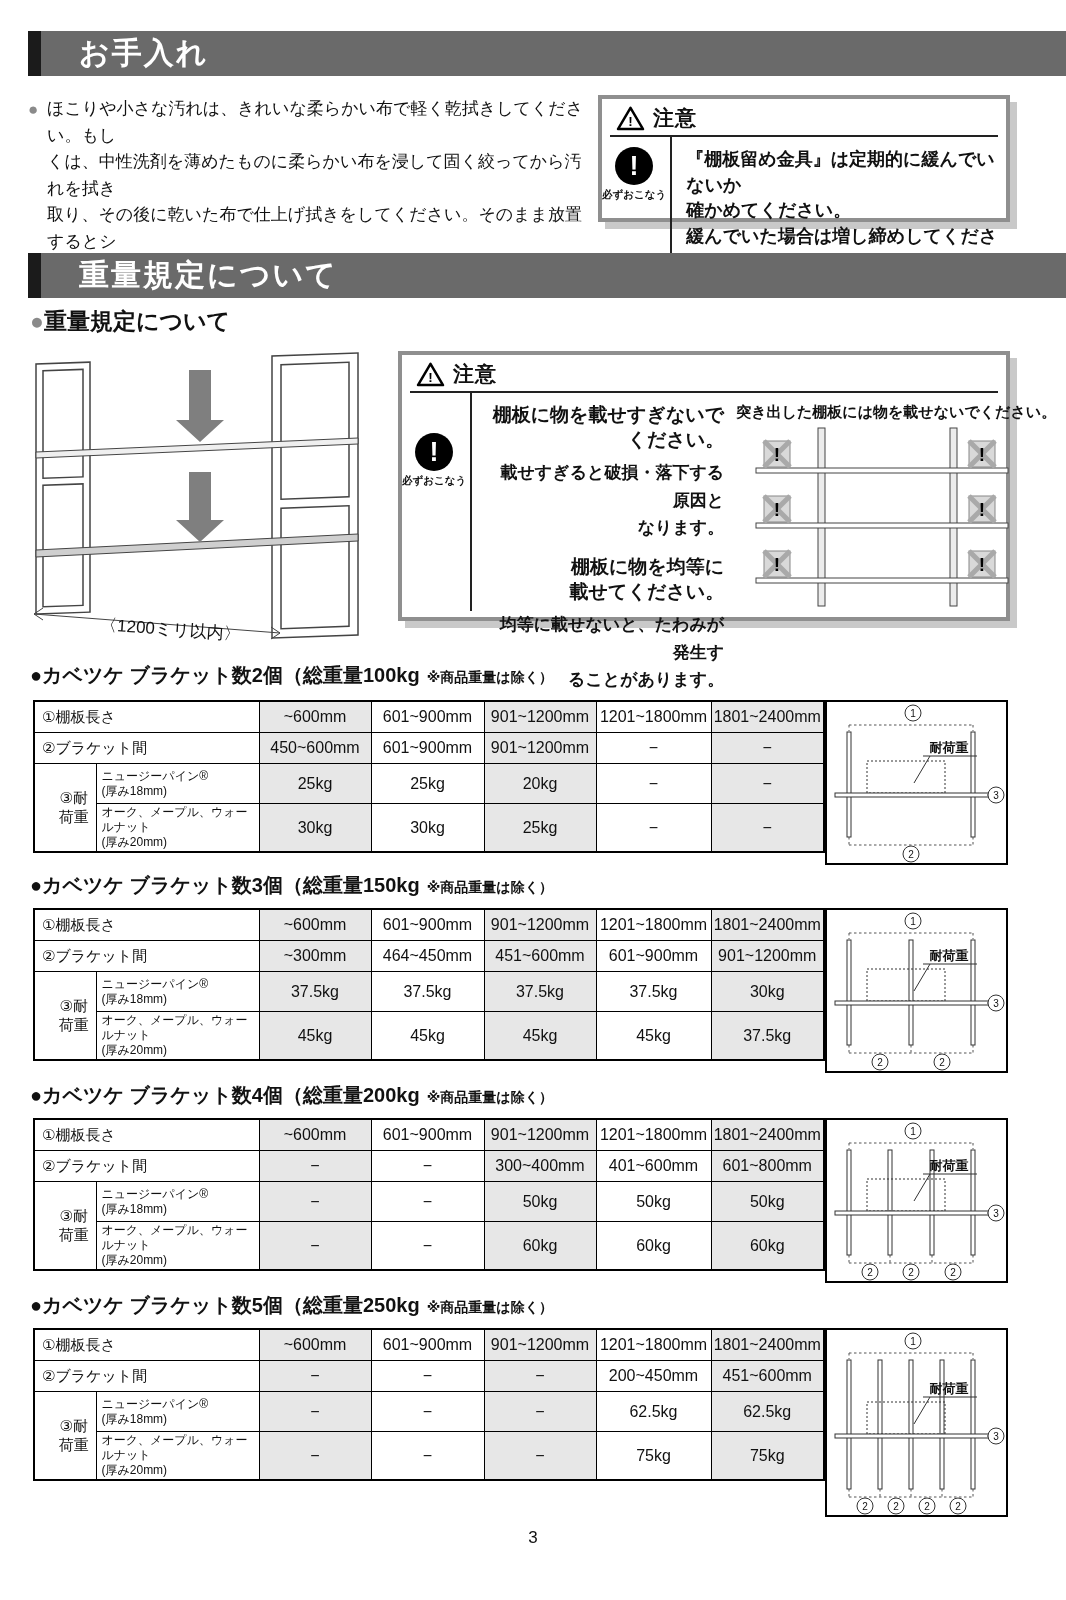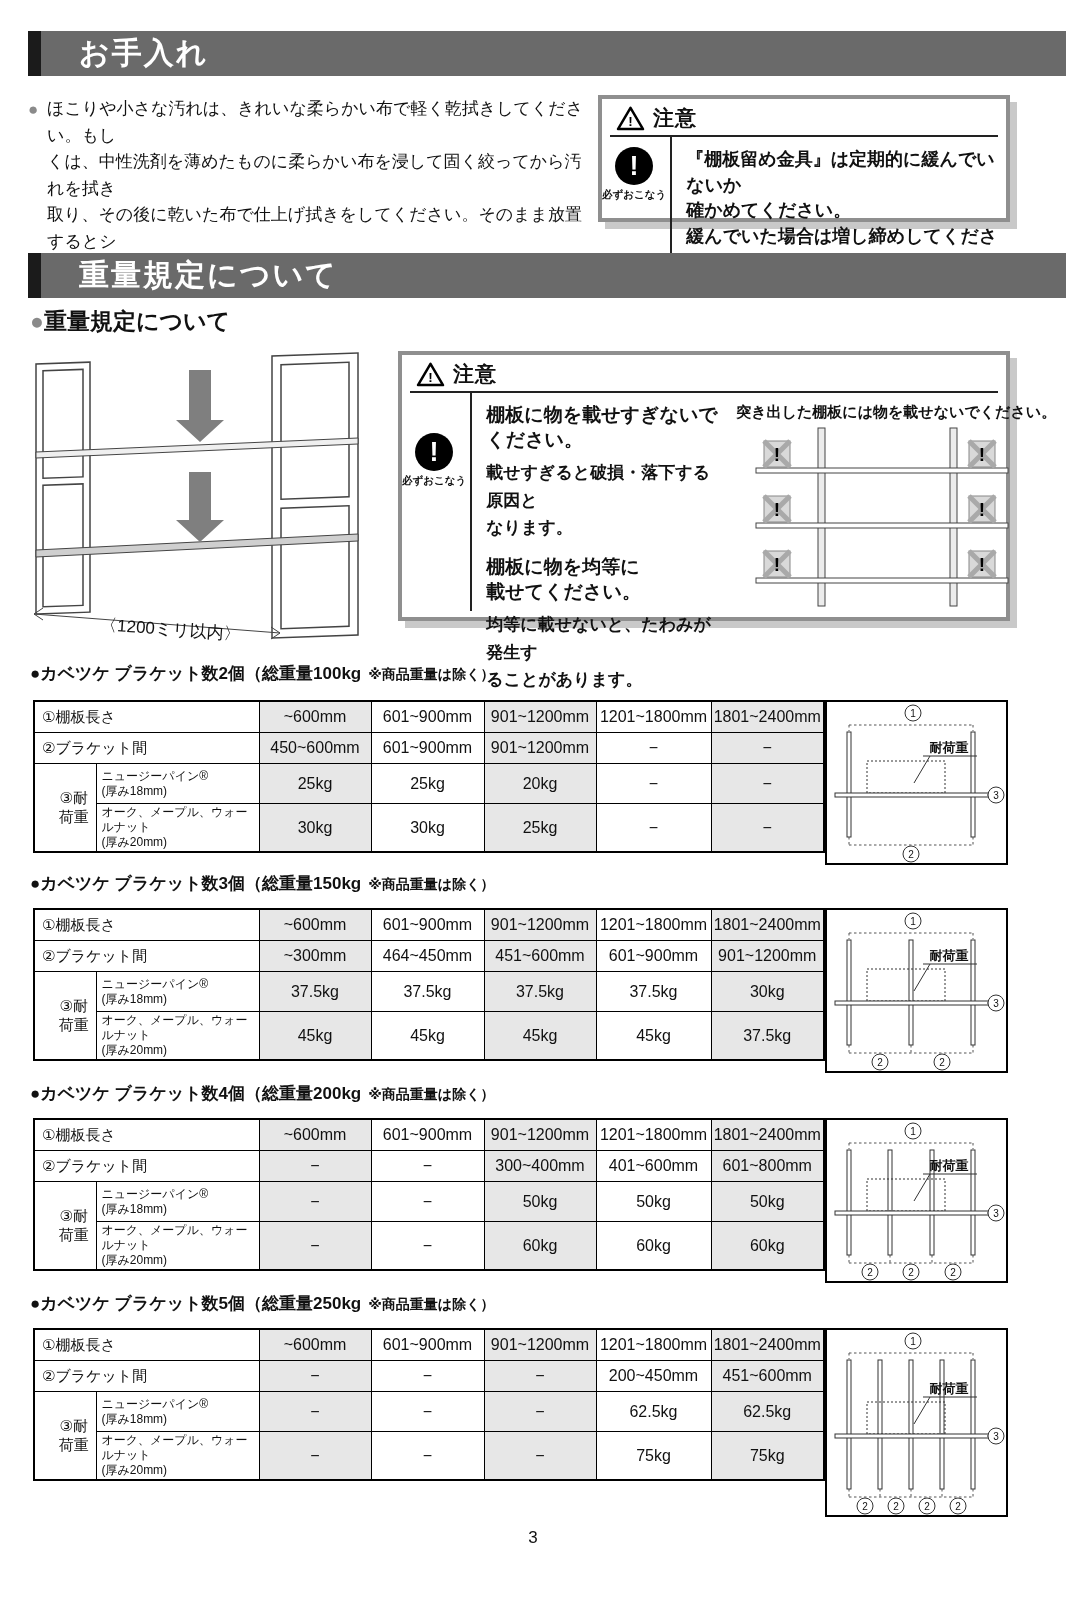--- a/index.html
+++ b/index.html
@@ -17,33 +17,33 @@
   .caution{position:absolute;background:#fff;border:4px solid #8f8f8f;box-shadow:7px 7px 0 #c9c9c9;box-sizing:border-box;}
   .c-head{display:flex;align-items:center;gap:8px;padding:5px 0 3px 14px;}
   .c-head .ctitle{font-size:21px;font-weight:bold;letter-spacing:1px;}
   .c-rule{border-top:2px solid #222;margin:0 8px;}
   .c-body{display:flex;align-items:stretch;}
   .do-col{flex:0 0 64px;display:flex;flex-direction:column;align-items:center;border-right:2px solid #222;padding:6px 4px 6px 0;}
   .do-icon{width:38px;height:38px;border-radius:50%;background:#000;color:#fff;font-size:27px;font-weight:bold;
            display:flex;align-items:center;justify-content:center;line-height:1;}
   .do-label{font-size:10.5px;font-weight:bold;margin-top:3px;white-space:nowrap;}
   .c1-text{padding:10px 8px 8px 14px;font-size:18px;font-weight:600;line-height:1.42;white-space:pre-line;}
-  .warn-mid{flex:0 0 238px;padding:10px 6px 0 14px;}
+  .warn-mid{flex:0 0 238px;padding:10px 6px 0 14px;text-align:right;}
   .warn-title{font-size:19px;font-weight:bold;line-height:1.3;white-space:pre-line;}
   .warn-body{font-size:17px;font-weight:600;line-height:1.6;white-space:pre-line;margin:7px 0 14px;}
   .warn-right{flex:1;padding:8px 4px 0 4px;}
   .warn3{font-size:15px;font-weight:bold;white-space:nowrap;margin:2px 0 2px 2px;}
   
   .subtitle{position:absolute;left:30px;top:306px;font-size:23px;font-weight:bold;}
   .subtitle .bullet{color:#8a8a8a;}
   
   .illus{position:absolute;left:22px;top:342px;}
   
   .tbl-title{position:absolute;left:30px;white-space:nowrap;}
-  .tt-main{font-size:17px;font-weight:bold;}
+  .tt-main{font-size:20px;font-weight:bold;}
   .tt-note{font-size:14px;font-weight:bold;margin-left:7px;}
   table.spec{position:absolute;left:33px;border-collapse:collapse;table-layout:fixed;width:790px;border:2px solid #000;}
   table.spec td{border:1px solid #000;overflow:hidden;}
   tr.r1 td,tr.r2 td{height:28px;}
   tr.r3 td,tr.r4 td{height:37px;}
   td.lbl{font-size:15px;text-align:left;padding-left:7px;background:#fff;}
   td.lbl.ctr{text-align:center;padding-left:18px;}
   td.mat{font-size:12px;line-height:1.25;text-align:left;padding-left:5px;background:#fff;}
   td.val{font-size:16px;text-align:center;}
   td.shade{background:#e7e7e7;}

